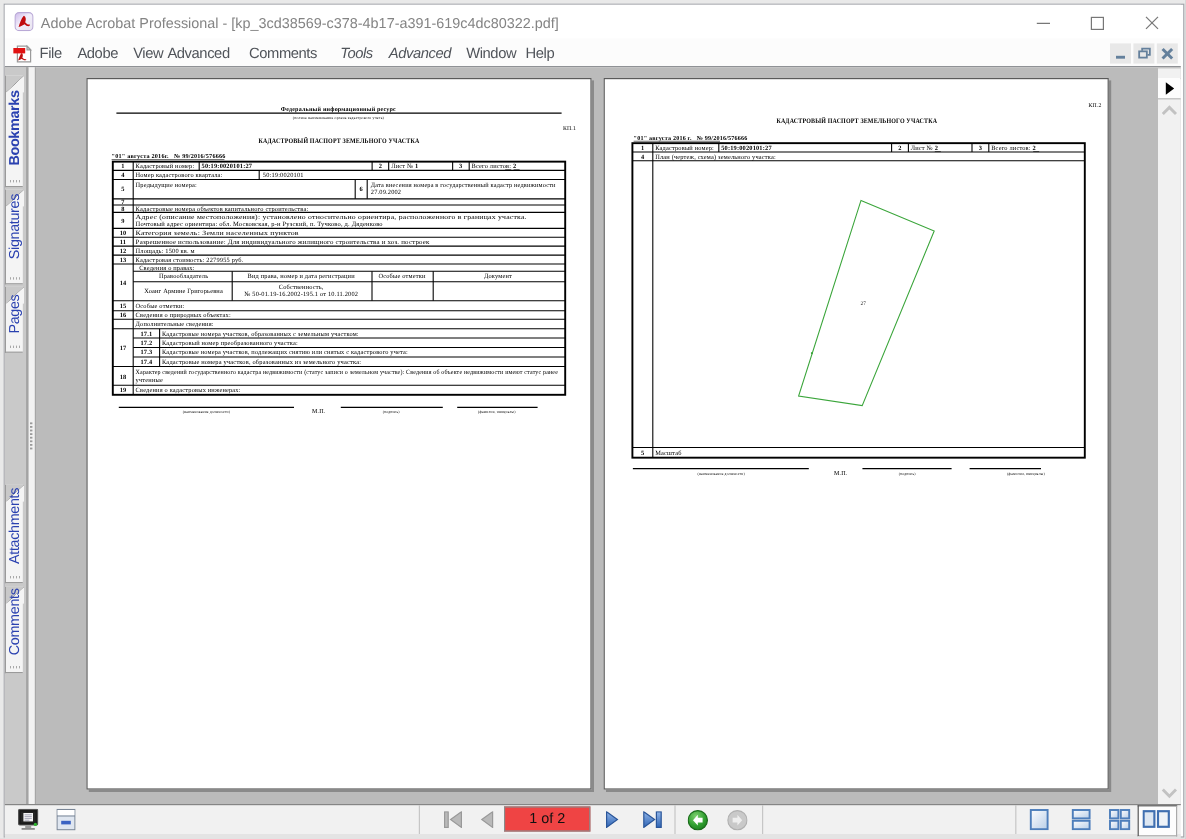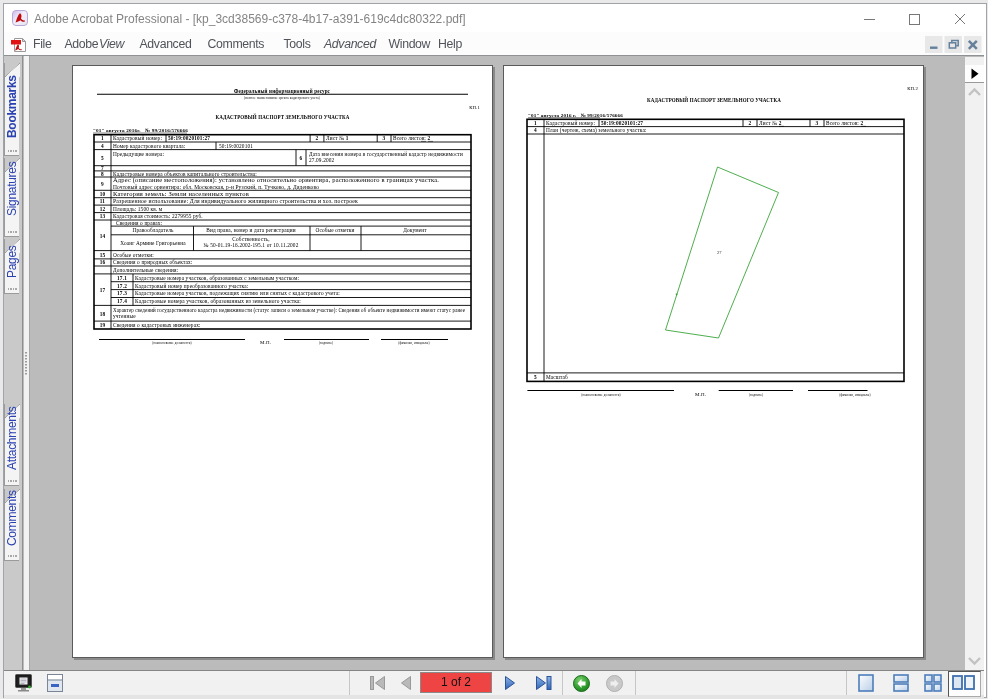--- a/index.html
+++ b/index.html
@@ -38,24 +38,24 @@
 
 <svg class="abs" style="left:11px;top:37px" width="17" height="16">
   <path d="M3.5 1.5 h8 l3 3 v10 h-11 z" fill="#fff" stroke="#9a9a9a"></path>
   <path d="M11.5 1.5 l3 3 h-3 z" fill="#d8d8d8" stroke="#9a9a9a"></path>
   <rect x="0" y="3" width="10" height="4.5" fill="#e11212"></rect>
   <path d="M4 13.5 C5.2 10.5,6 8,7 7.2 C8.2 8,8.4 9.5,7.6 11 C8.6 12.3,9.8 12.6,10.8 12.2 L10.8 13 C9.6 13.6,8.2 13.1,7.2 12 C6.2 12.7,5.2 13.2,4 13.5 Z" fill="#c01010"></path>
 </svg>
 <div class="abs" style="top:37px;left:0;width:988px;height:15px;font-size:12.3px;color:#50545a;letter-spacing:-0.35px;">
 <span class="abs" style="left:33px;">File</span>
 <span class="abs" style="left:64.5px;">Adobe</span>
-<span class="abs" style="left:99px;font-style:italic;">View</span>
+<span class="abs" style="left:111px;">View</span>
 <span class="abs" style="left:139.5px;">Advanced</span>
 <span class="abs" style="left:207.5px;">Comments</span>
-<span class="abs" style="left:283.5px;">Tools</span>
+<span class="abs" style="left:283.5px;font-style:italic;">Tools</span>
 <span class="abs" style="left:324px;font-style:italic;">Advanced</span>
 <span class="abs" style="left:388.5px;text-align:right;">Window</span>
 <span class="abs" style="left:438px;">Help</span>
 </div>
 
 <svg class="abs" style="left:925px;top:36px" width="58" height="18">
   <rect x="0" y="0" width="17.5" height="17" fill="#e8e8e8"></rect>
   <rect x="19.5" y="0" width="17.5" height="17" fill="#e8e8e8"></rect>
   <rect x="39" y="0" width="17.5" height="17" fill="#e8e8e8"></rect>
   <rect x="5" y="10.5" width="7.5" height="2.4" fill="#64809c"></rect>

